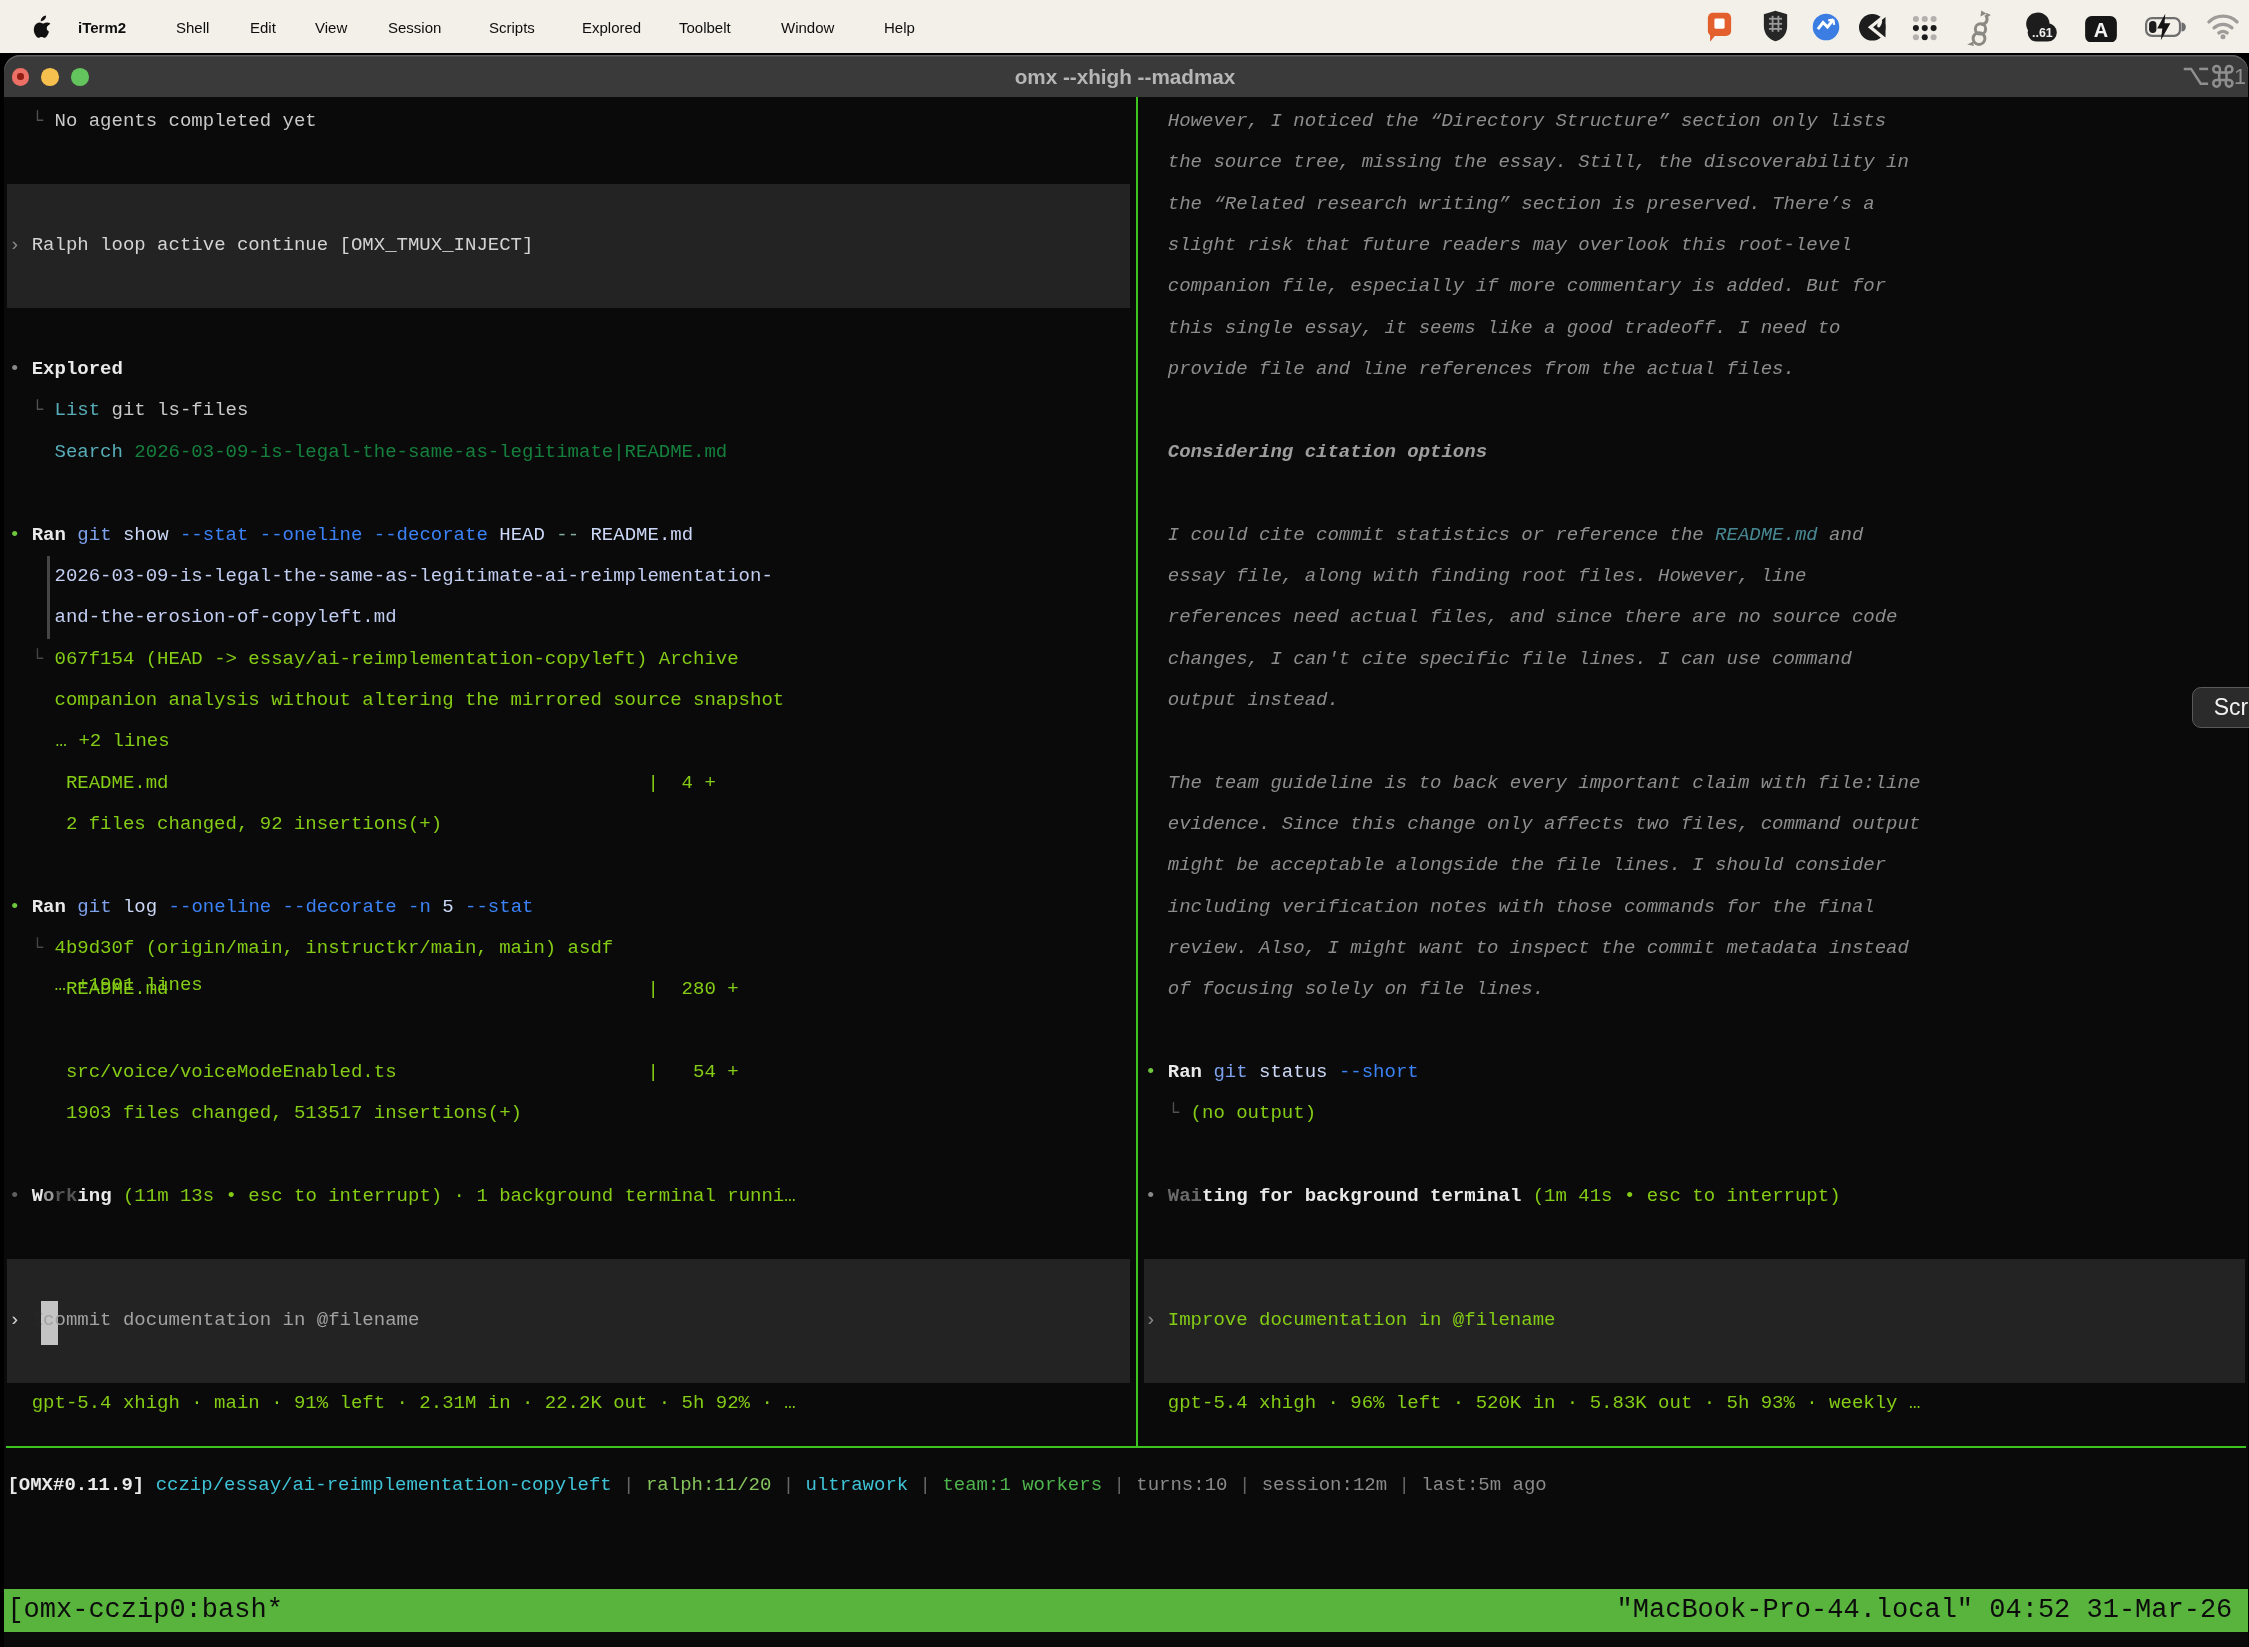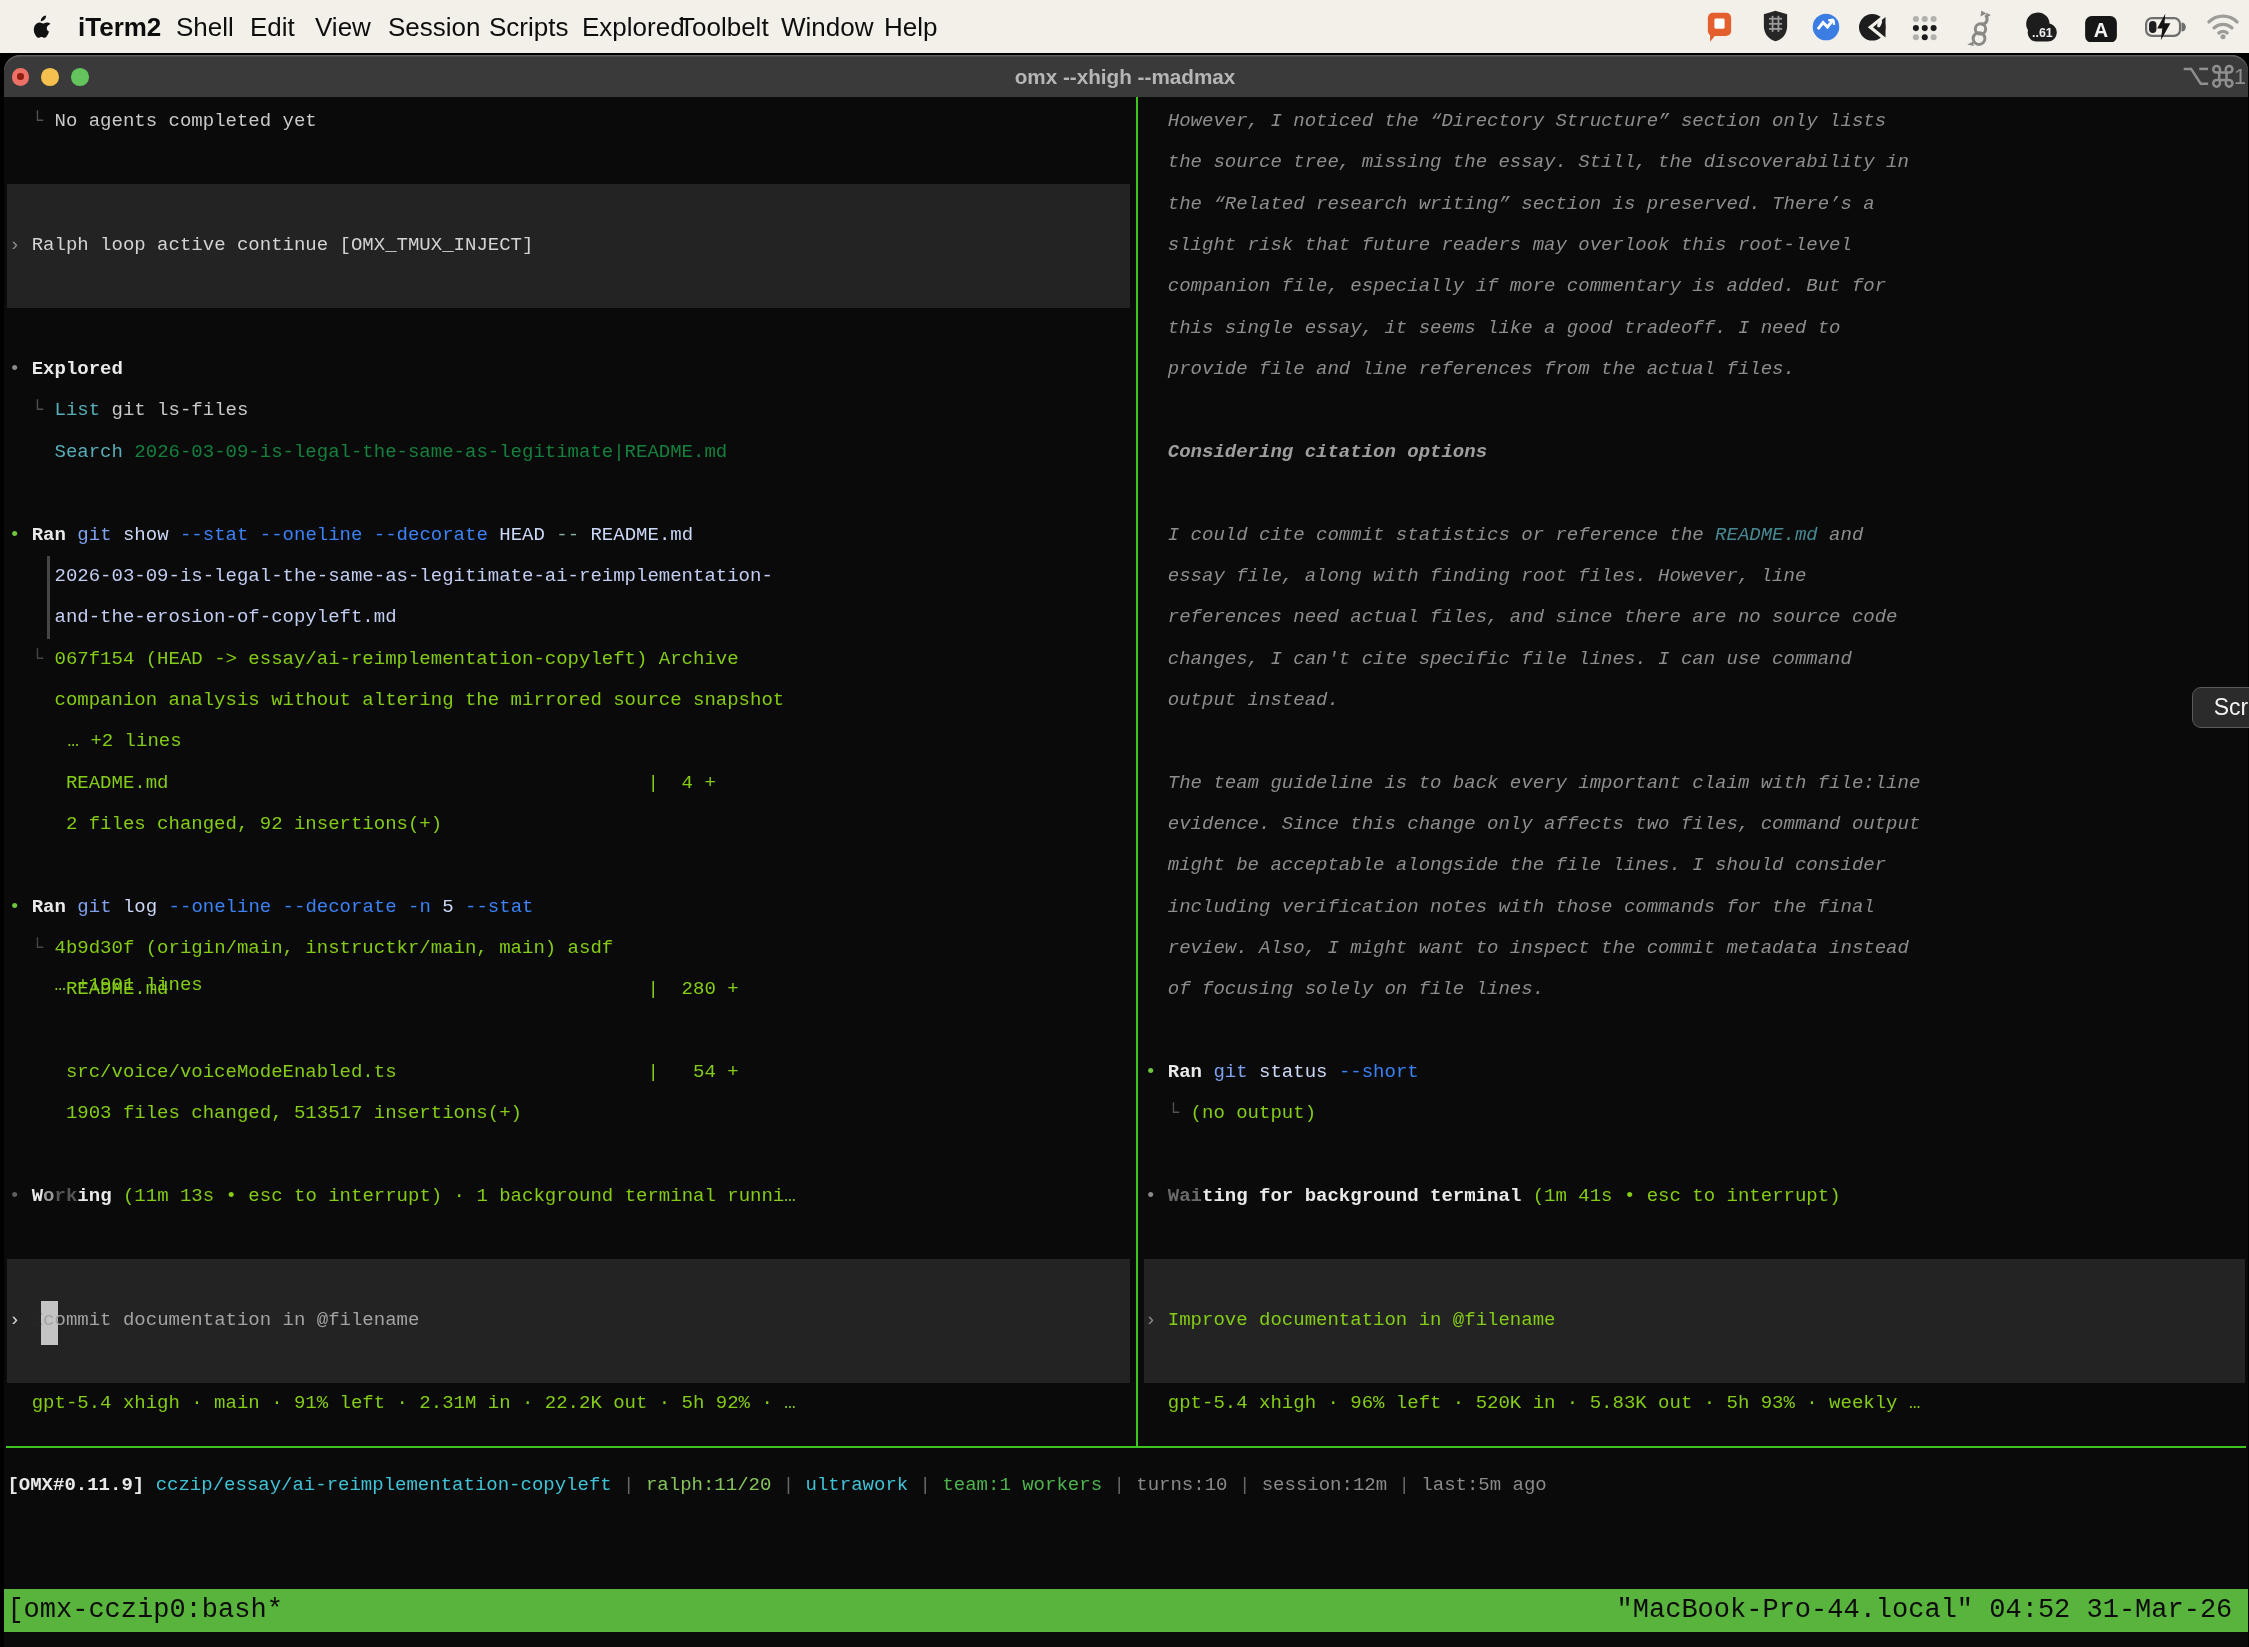--- a/index.html
+++ b/index.html
@@ -1,16 +1,16 @@
 <!DOCTYPE html>
 <html style="font-size:11.8px"><head><meta charset="utf-8"><style>
 *{margin:0;padding:0;box-sizing:border-box}
 html,body{width:2250px;height:1648px;background:#000;overflow:hidden;position:relative}
 #menubar{position:absolute;left:0;top:0;width:2250px;height:53px;background:#f2f0e9}
-.mi{position:absolute;top:0;height:44px;line-height:55px;font-family:"Liberation Sans",sans-serif;font-size:26px;color:#0e0e0e}
+.mi{position:absolute;top:0;height:44px;line-height:55px;font-family:"Liberation Sans",sans-serif;font-size:15px;color:#0e0e0e}
 #win{position:absolute;left:3.7px;top:55px;width:2244px;height:1592px;background:#0a0a0a;border-radius:16px 16px 0 0}
 #tbar{position:absolute;left:3.7px;top:55px;width:2244px;height:42px;background:#3a3a3a;border-radius:16px 16px 0 0;box-shadow:inset 0 1.5px 0 #5f5f5f}
 .tl{position:absolute;width:17.7px;height:17.7px;border-radius:50%}
 #title{position:absolute;left:0;top:55px;width:2250px;height:42px;line-height:44px;text-align:center;font-family:"Liberation Sans",sans-serif;font-size:20.7px;font-weight:bold;color:#b6b6b6}
 .l{position:absolute;white-space:pre;font-family:"Liberation Mono",monospace;font-size:19px;line-height:41px;height:41px;color:#c9c9c9}
 .it{font-style:italic;color:#8d8d8d}
 .b{font-weight:bold;color:#e9e9e9}
 .gy{color:#84cc16}.dm{color:#8a8a8a}.gd{color:#515151}.gd2{color:#464646}
 .cy{color:#57aeb8}.bl{color:#7fa2ee}.lb{color:#ccd8f7}.pk{color:#3b82f6}
 .td{color:#84b0a4}.pa{color:#c2cdf2}.gb{color:#6fc83c}.dim{color:#666}
@@ -134,21 +134,21 @@
 <div class="l" style="left:8.9px;top:101px"><span class="gd">  └ </span>No agents completed yet</div>
 <div class="l" style="left:8.9px;top:225px"><span class="dm">›</span> <span style="color:#d3d3d3">Ralph loop active continue [OMX_TMUX_INJECT]</span></div>
 <div class="l" style="left:8.9px;top:349px"><span class="dm">•</span> <span class="b">Explored</span></div>
 <div class="l" style="left:8.9px;top:390px"><span class="gd">  └ </span><span class="cy">List</span> git ls-files</div>
 <div class="l" style="left:8.9px;top:432px">    <span class="cy">Search</span> <span style="color:#15803d">2026-03-09-is-legal-the-same-as-legitimate|README.md</span></div>
 <div class="l" style="left:8.9px;top:515px"><span class="gb">•</span> <span class="b">Ran</span> <span class="bl">git</span> <span class="lb">show</span> <span class="pk">--stat --oneline --decorate</span> <span class="lb">HEAD</span> <span class="td">--</span> <span class="lb">README.md</span></div>
 <div class="l" style="left:8.9px;top:556px"><span class="pa">    2026-03-09-is-legal-the-same-as-legitimate-ai-reimplementation-</span></div>
 <div class="l" style="left:8.9px;top:597px"><span class="pa">    and-the-erosion-of-copyleft.md</span></div>
 <div class="l" style="left:8.9px;top:639px"><span class="gd2">  └ </span><span class="gy">067f154 (HEAD -&gt; essay/ai-reimplementation-copyleft) Archive</span></div>
 <div class="l" style="left:8.9px;top:680px"><span class="gy">    companion analysis without altering the mirrored source snapshot</span></div>
-<div class="l" style="left:22px;top:721px"><span class="gy">    … +2 lines</span></div>
+<div class="l" style="left:10px;top:721px"><span class="gy">    … +2 lines</span></div>
 <div class="l" style="left:8.9px;top:763px"><span class="gy">     README.md                                          |  4 +</span></div>
 <div class="l" style="left:8.9px;top:804px"><span class="gy">     2 files changed, 92 insertions(+)</span></div>
 <div class="l" style="left:8.9px;top:887px"><span class="gb">•</span> <span class="b">Ran</span> <span class="bl">git</span> <span class="lb">log</span> <span class="pk">--oneline --decorate -n</span> <span class="lb">5</span> <span class="pk">--stat</span></div>
 <div class="l" style="left:8.9px;top:928px"><span class="gd2">  └ </span><span class="gy">4b9d30f (origin/main, instructkr/main, main) asdf</span></div>
 <div class="l" style="left:8.9px;top:969px"><span class="gy">     README.md                                          |  280 +</span></div>
 <div class="l" style="left:8.9px;top:965px"><span class="gy">    … +1901 lines</span></div>
 <div class="l" style="left:8.9px;top:1052px"><span class="gy">     src/voice/voiceModeEnabled.ts                      |   54 +</span></div>
 <div class="l" style="left:8.9px;top:1093px"><span class="gy">     1903 files changed, 513517 insertions(+)</span></div>
 <div class="l" style="left:8.9px;top:1176px"><span style="color:#5f5f5f">•</span> <span class="b">W<span style="color:#9a9a9a">o</span><span style="color:#555">rk</span>ing</span><span class="gy"> (11m 13s • esc to interrupt) · 1 background terminal runni…</span></div>
 <div style="position:absolute;left:41px;top:1301px;width:17px;height:44px;background:#c4c4c4"></div>

